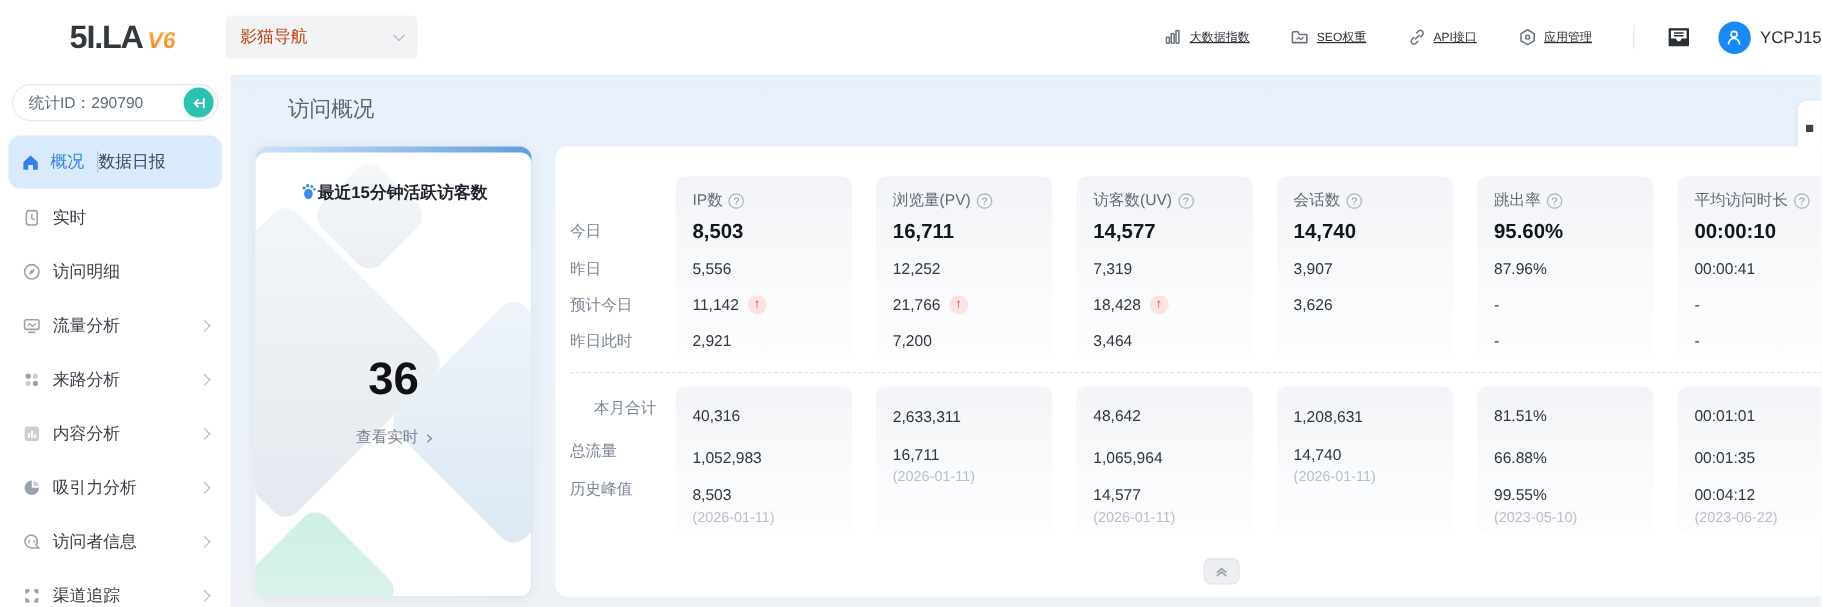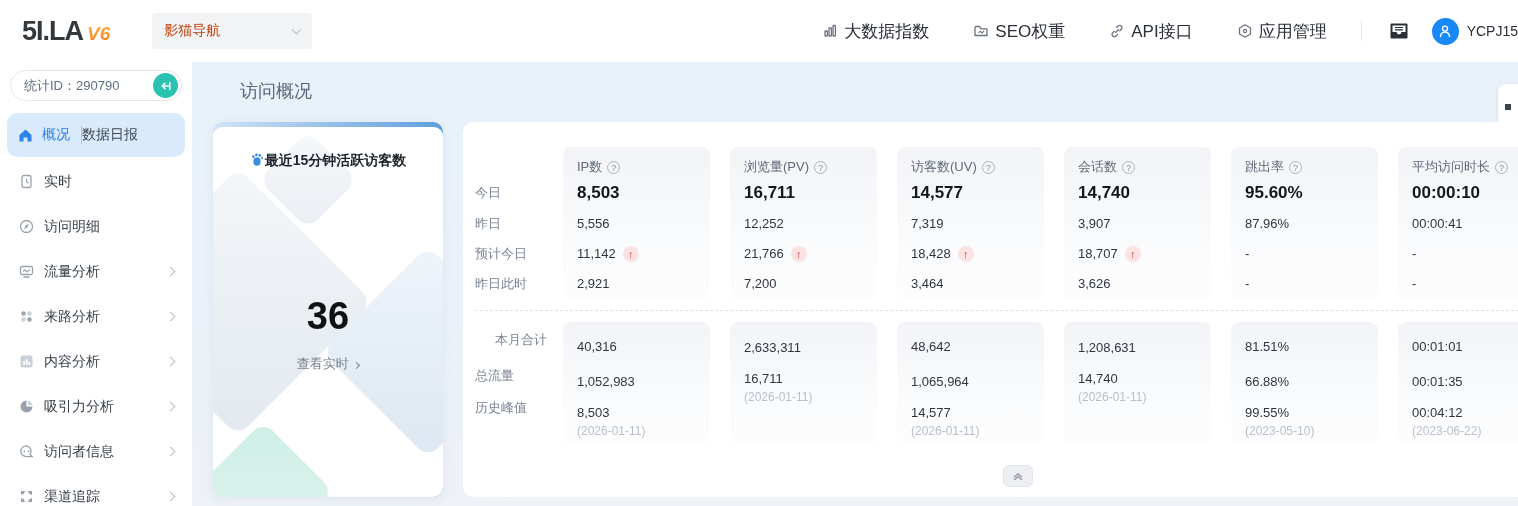--- a/index.html
+++ b/index.html
@@ -4,32 +4,32 @@
 <style>
   * { margin:0; padding:0; box-sizing:border-box; }
   html,body { width:1518px; height:506px; }
   body {
     position:relative; overflow:hidden; background:#fff;
     font-family:"Liberation Sans","DejaVu Sans",sans-serif; color:#303540;
   }
   
   .topbar { position:absolute; top:0; left:0; right:0; height:62px; background:#fff; z-index:20;
             display:flex; align-items:center; padding-left:22px; }
-  .logo { display:flex; align-items:baseline; cursor:pointer; }
+  .logo { display:flex; align-items:baseline; cursor:pointer;margin-left:36px; }
   .logo-brand { font-size:27px; font-weight:800; color:#33383d; letter-spacing:-1px; }
   .logo-v6 { font-size:19px; font-weight:800; font-style:italic; margin-left:4px;
              background:linear-gradient(180deg,#ffb03a,#ff7a1a); -webkit-background-clip:text;
              background-clip:text; color:transparent; }
   .site-select { margin-left:42px; width:160px; height:36px; background:#f2f3f5; border-radius:4px;
                  display:flex; align-items:center; padding:0 12px; font-size:14px; color:#c2410c; cursor:pointer; }
   .chev { width:7px; height:7px; border-top:1.5px solid #b6bcc6; border-right:1.5px solid #b6bcc6; display:inline-block; }
   .chev.down { transform:rotate(135deg); margin-left:auto; margin-top:-3px; }
   .chev.right { transform:rotate(45deg); margin-left:auto; }
   .chev.small { width:5px; height:5px; margin-left:2px; transform:rotate(45deg); border-color:#7a828e; }
-  .top-nav { margin-left:auto; display:flex; align-items:center; gap:44px; font-size:17px; color:#2b3036; }
+  .top-nav { margin-left:auto; display:flex; align-items:center; gap:34px; font-size:10px; color:#2b3036;text-decoration:underline; }
   .nav-item { display:flex; align-items:center; gap:6px; cursor:pointer; }
   .nav-item svg { display:block; }
   .top-div { width:1px; height:20px; background:#e3e6eb; margin-left:34px; }
   .mail { margin-left:26px; cursor:pointer; display:flex; }
   .avatar { margin-left:22px; width:27px; height:27px; border-radius:50%; background:#1989fa;
             display:flex; align-items:center; justify-content:center; flex:none; cursor:pointer; }
   .uname { margin-left:8px; font-size:14px; color:#2b3036; white-space:nowrap; }
   
   .sidebar { position:absolute; top:62px; left:0; width:192px; bottom:0; background:#fff; z-index:10; padding-top:8px; }
   .stat-pill { margin:0 10px 12px 10px; height:31px; border:1px solid #e4e7ec; border-radius:17px;
@@ -373,24 +373,20 @@
           </div>
         <div class="v">3,464</div>
       </div>
       <div class="mcard-top">
         <div class="hdr">
             <span>会话数</span>
             <span class="help"></span>
           </div>
         <div class="v-today">14,740</div>
         <div class="v">3,907</div>
-        <div class="v frow">
-            <span>18,707</span>
-            <span class="up"></span>
-          </div>
         <div class="v">3,626</div>
       </div>
       <div class="mcard-top">
         <div class="hdr">
             <span>跳出率</span>
             <span class="help"></span>
           </div>
         <div class="v-today">95.60%</div>
         <div class="v">87.96%</div>
         <div class="v frow">

